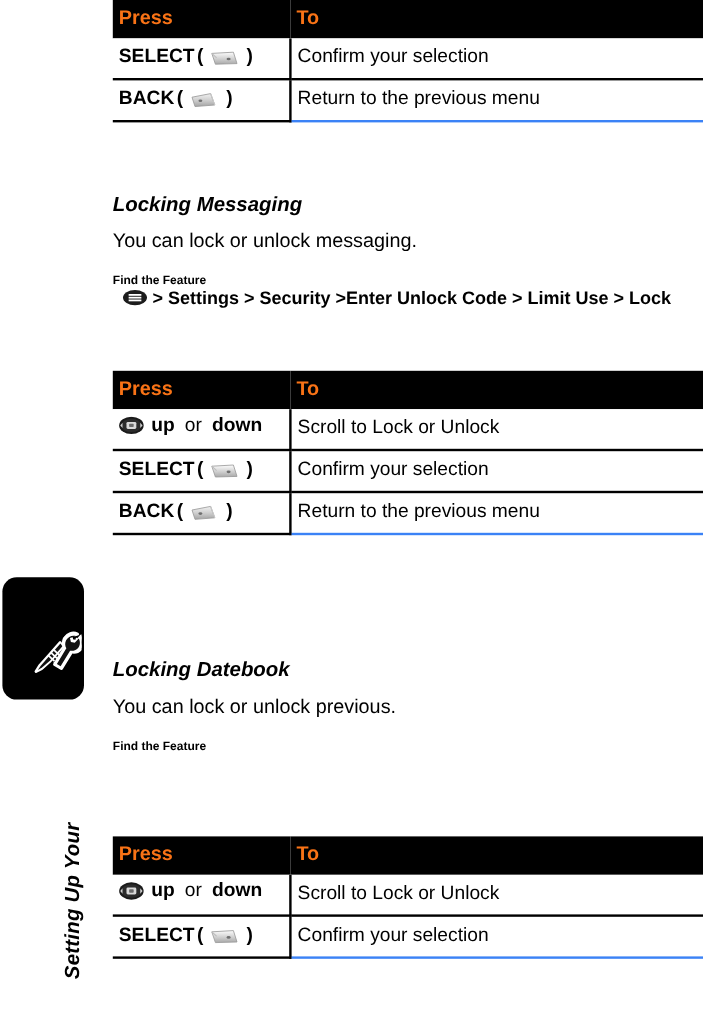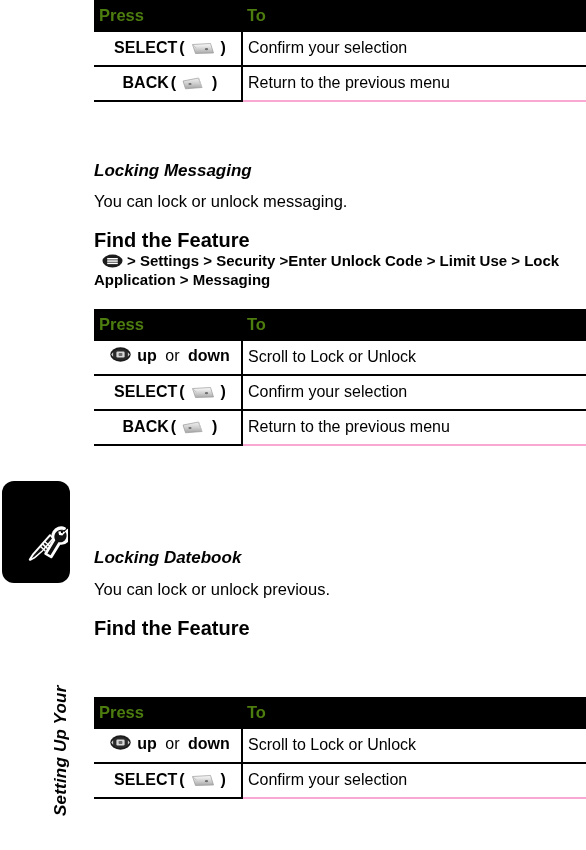--- a/index.html
+++ b/index.html
@@ -81,48 +81,47 @@
   table.keytable {
     border-collapse: collapse;
     width: 492px;
     table-layout: fixed;
   }
   table.keytable col.c1 { width: 148px; }
   table.keytable col.c2 { width: 344px; }
 
   table.keytable thead th {
     background: #000000;
-    color: #4d7c0f;
+    color: #f97316;
     font-size: 16.5px;
     font-weight: bold;
     text-align: left;
     padding: 5px 0 6px 5px;
     height: 21px;
     border: none;
   }
   table.keytable tbody td {
     font-size: 16px;
     padding: 5px 0 6px 5px;
     vertical-align: middle;
     height: 22px;
     border-bottom: 2px solid #000000;
     background: #ffffff;
   }
   table.keytable tbody td.press {
     font-weight: bold;
     border-right: 2px solid #000000;
     white-space: nowrap;
-    text-align: center;
   }
   table.keytable tbody td.todo {
     font-weight: normal;
     border-right: none;
   }
   table.keytable tbody tr:last-child td.todo {
-    border-bottom: 2px solid #f9a8d4;
+    border-bottom: 2px solid #3b82f6;
   }
   table.keytable tbody tr td.todo {
     border-bottom: 2px solid #000000;
   }
   
 
   .press-inline {
     display: inline-flex;
     align-items: center;
     gap: 2px;
@@ -164,21 +163,21 @@
     font-size: 17px;
     font-weight: bold;
     font-style: italic;
     margin: 0;
   }
   .section-desc {
     font-size: 16.5px;
     margin: 0;
   }
   .find-label {
-    font-size: 20px;
+    font-size: 10px;
     font-weight: bold;
     margin: 0;
   }
   .find-path {
     font-size: 15px;
     font-weight: bold;
     line-height: 1.25;
     margin: 0;
     padding-left: 0;
   }
@@ -305,21 +304,20 @@
       <p class="find-label">Find the Feature</p>
       <p class="find-path">
         <span class="pathindent"></span><span class="menukey">
           <svg viewBox="0 0 21 14" width="21" height="14" aria-hidden="true">
             <ellipse cx="10.5" cy="7" rx="10" ry="6.4" fill="#1c1c1c"></ellipse>
             <rect x="5.2" y="4.0" width="10.6" height="1.5" fill="#ffffff"></rect>
             <rect x="5.2" y="6.3" width="10.6" height="1.5" fill="#ffffff"></rect>
             <rect x="5.2" y="8.6" width="10.6" height="1.5" fill="#ffffff"></rect>
           </svg>
         </span><span>&gt; Settings &gt; Security &gt;Enter Unlock Code &gt; Limit Use &gt; Lock</span><br>
-        <span>Application &gt; Messaging</span>
       </p>
     </div>
 
     <div class="blk" style="top:309px;">
       <table class="keytable">
         <colgroup>
             <col class="c1">
             <col class="c2">
           </colgroup>
         <thead>

